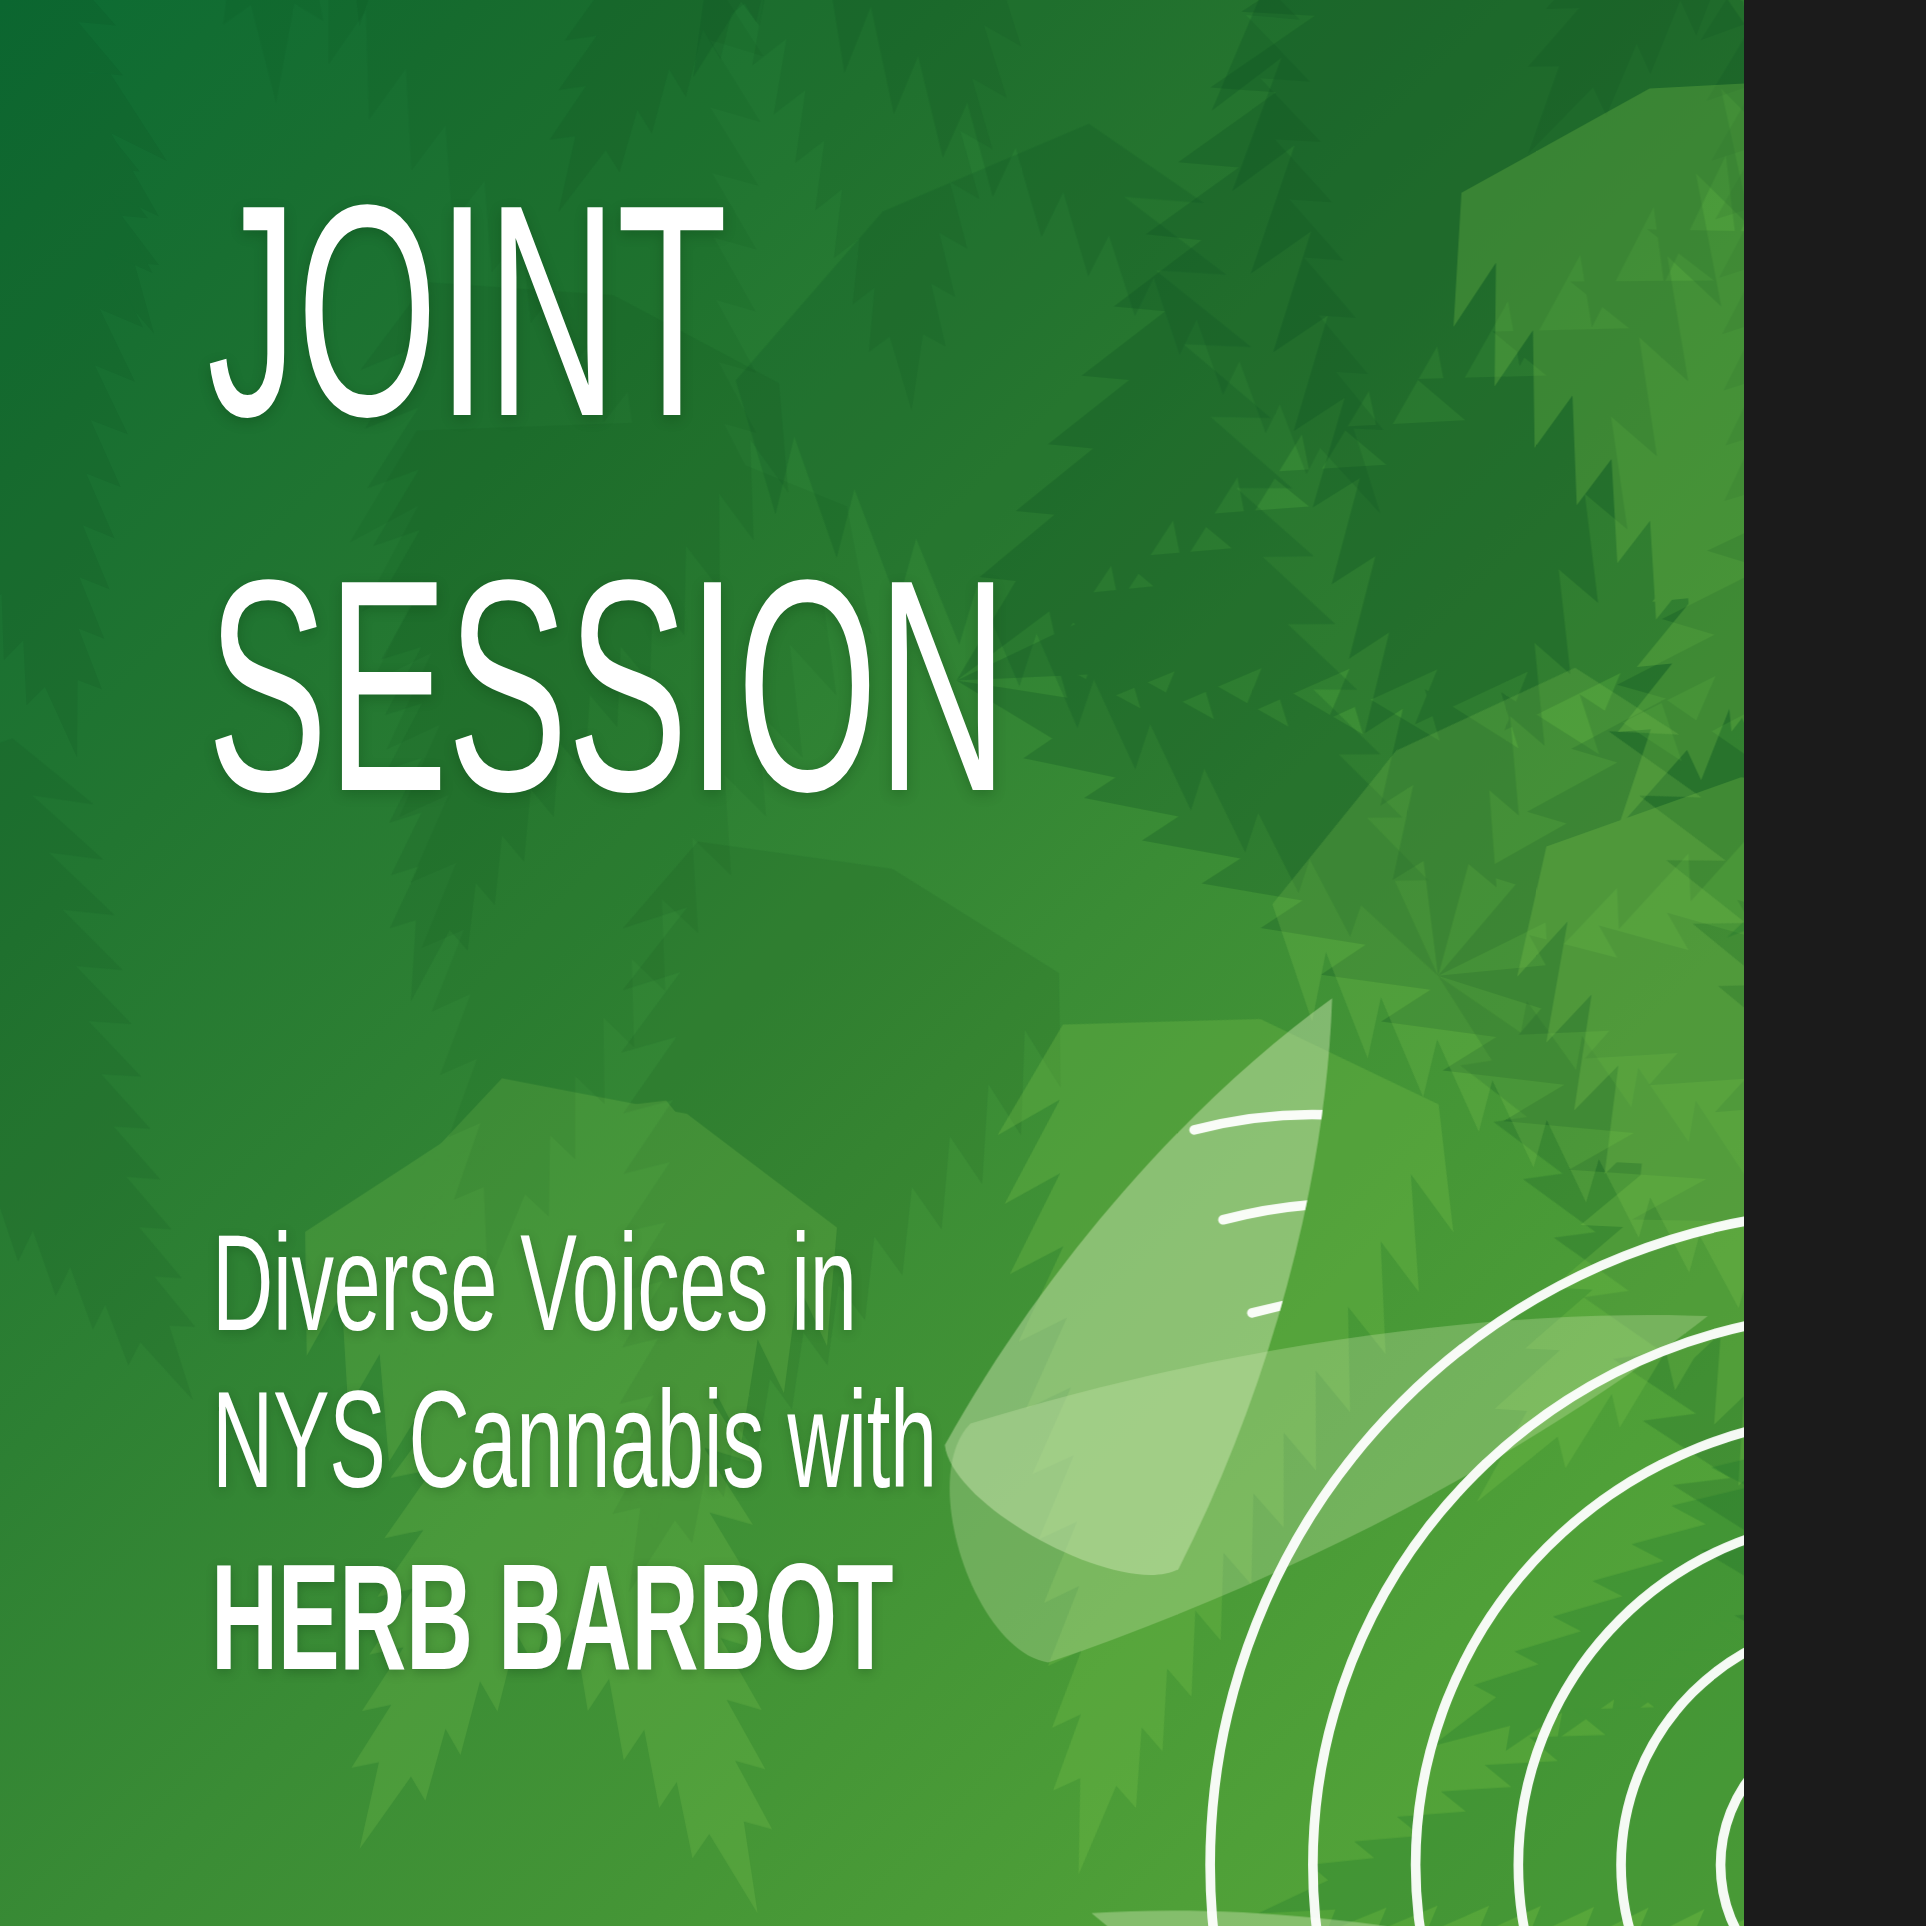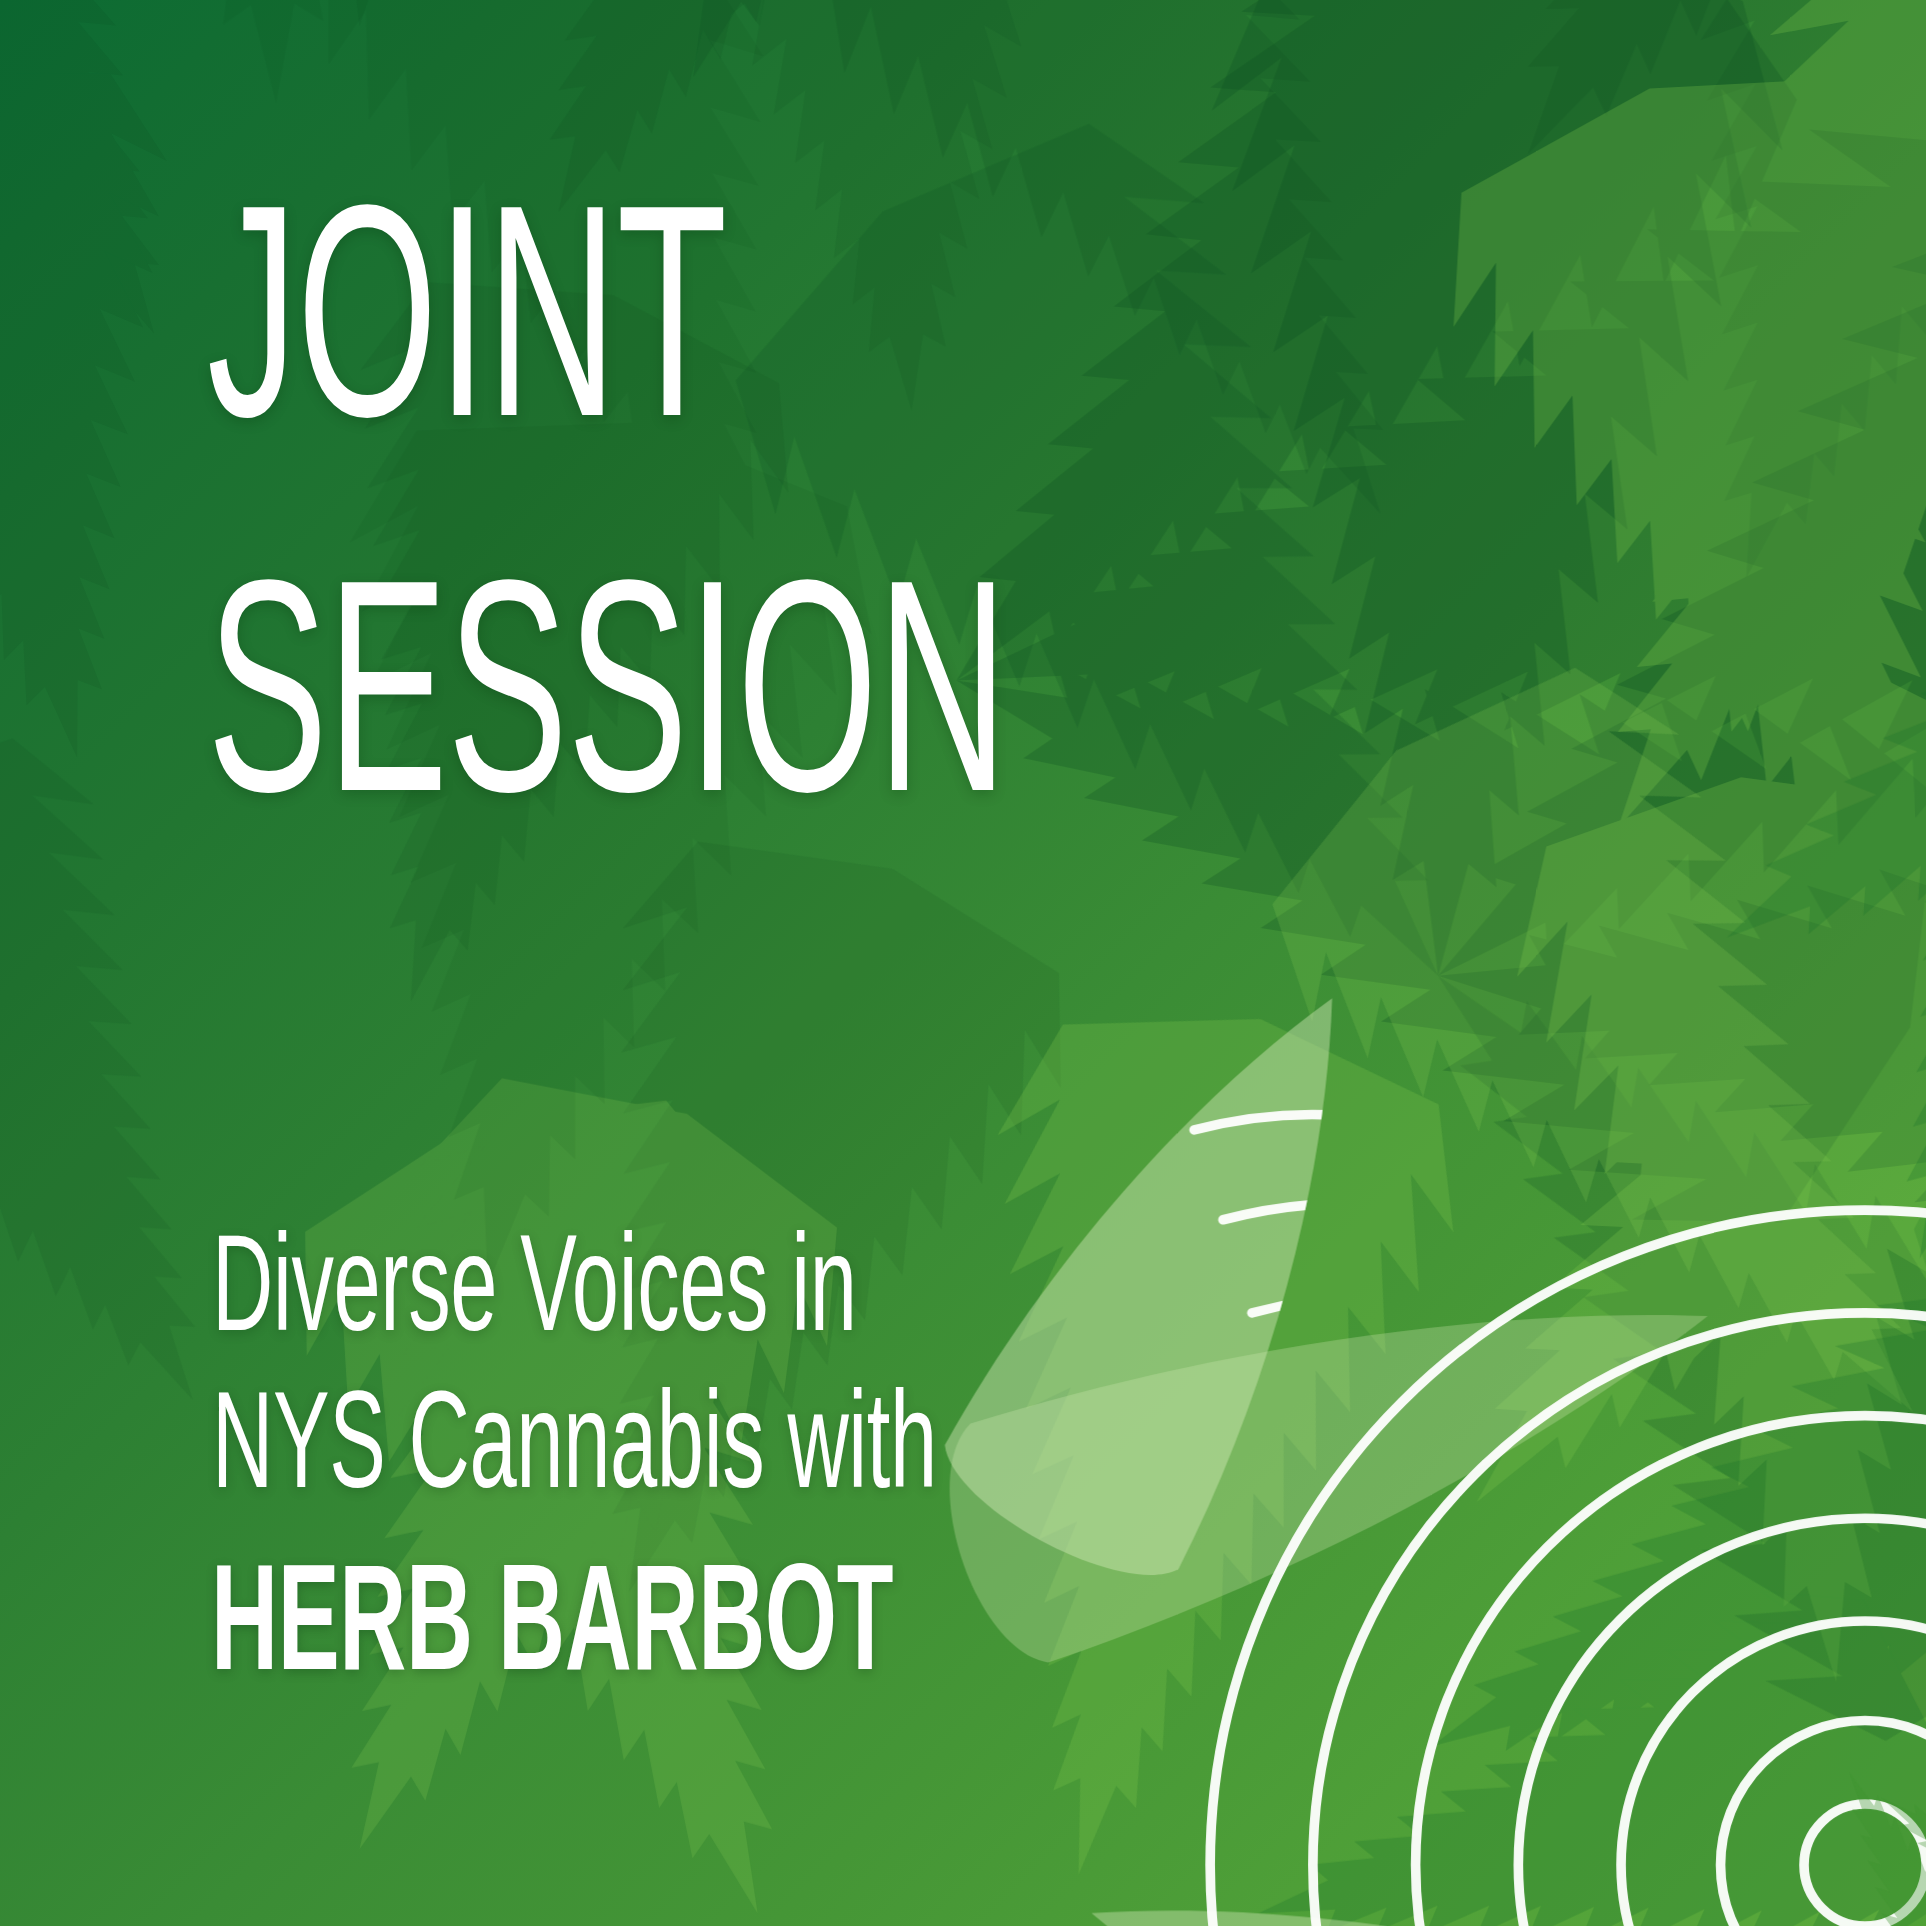--- a/index.html
+++ b/index.html
@@ -3,21 +3,21 @@
 <meta charset="utf-8">
 <title>Joint Session Podcast Cover</title>
 <style>
   html, body {
     margin: 0;
     padding: 0;
     background: #1b1b1b;
   }
   #cover {
     position: relative;
-    width: 1926px;
+    width: 1744px;
     height: 1926px;
     overflow: hidden;
     font-family: "Liberation Sans", "DejaVu Sans", sans-serif;
     background: #2f8a3b;
   }
 
   
   #bg-gradient {
     position: absolute;
     inset: 0;

